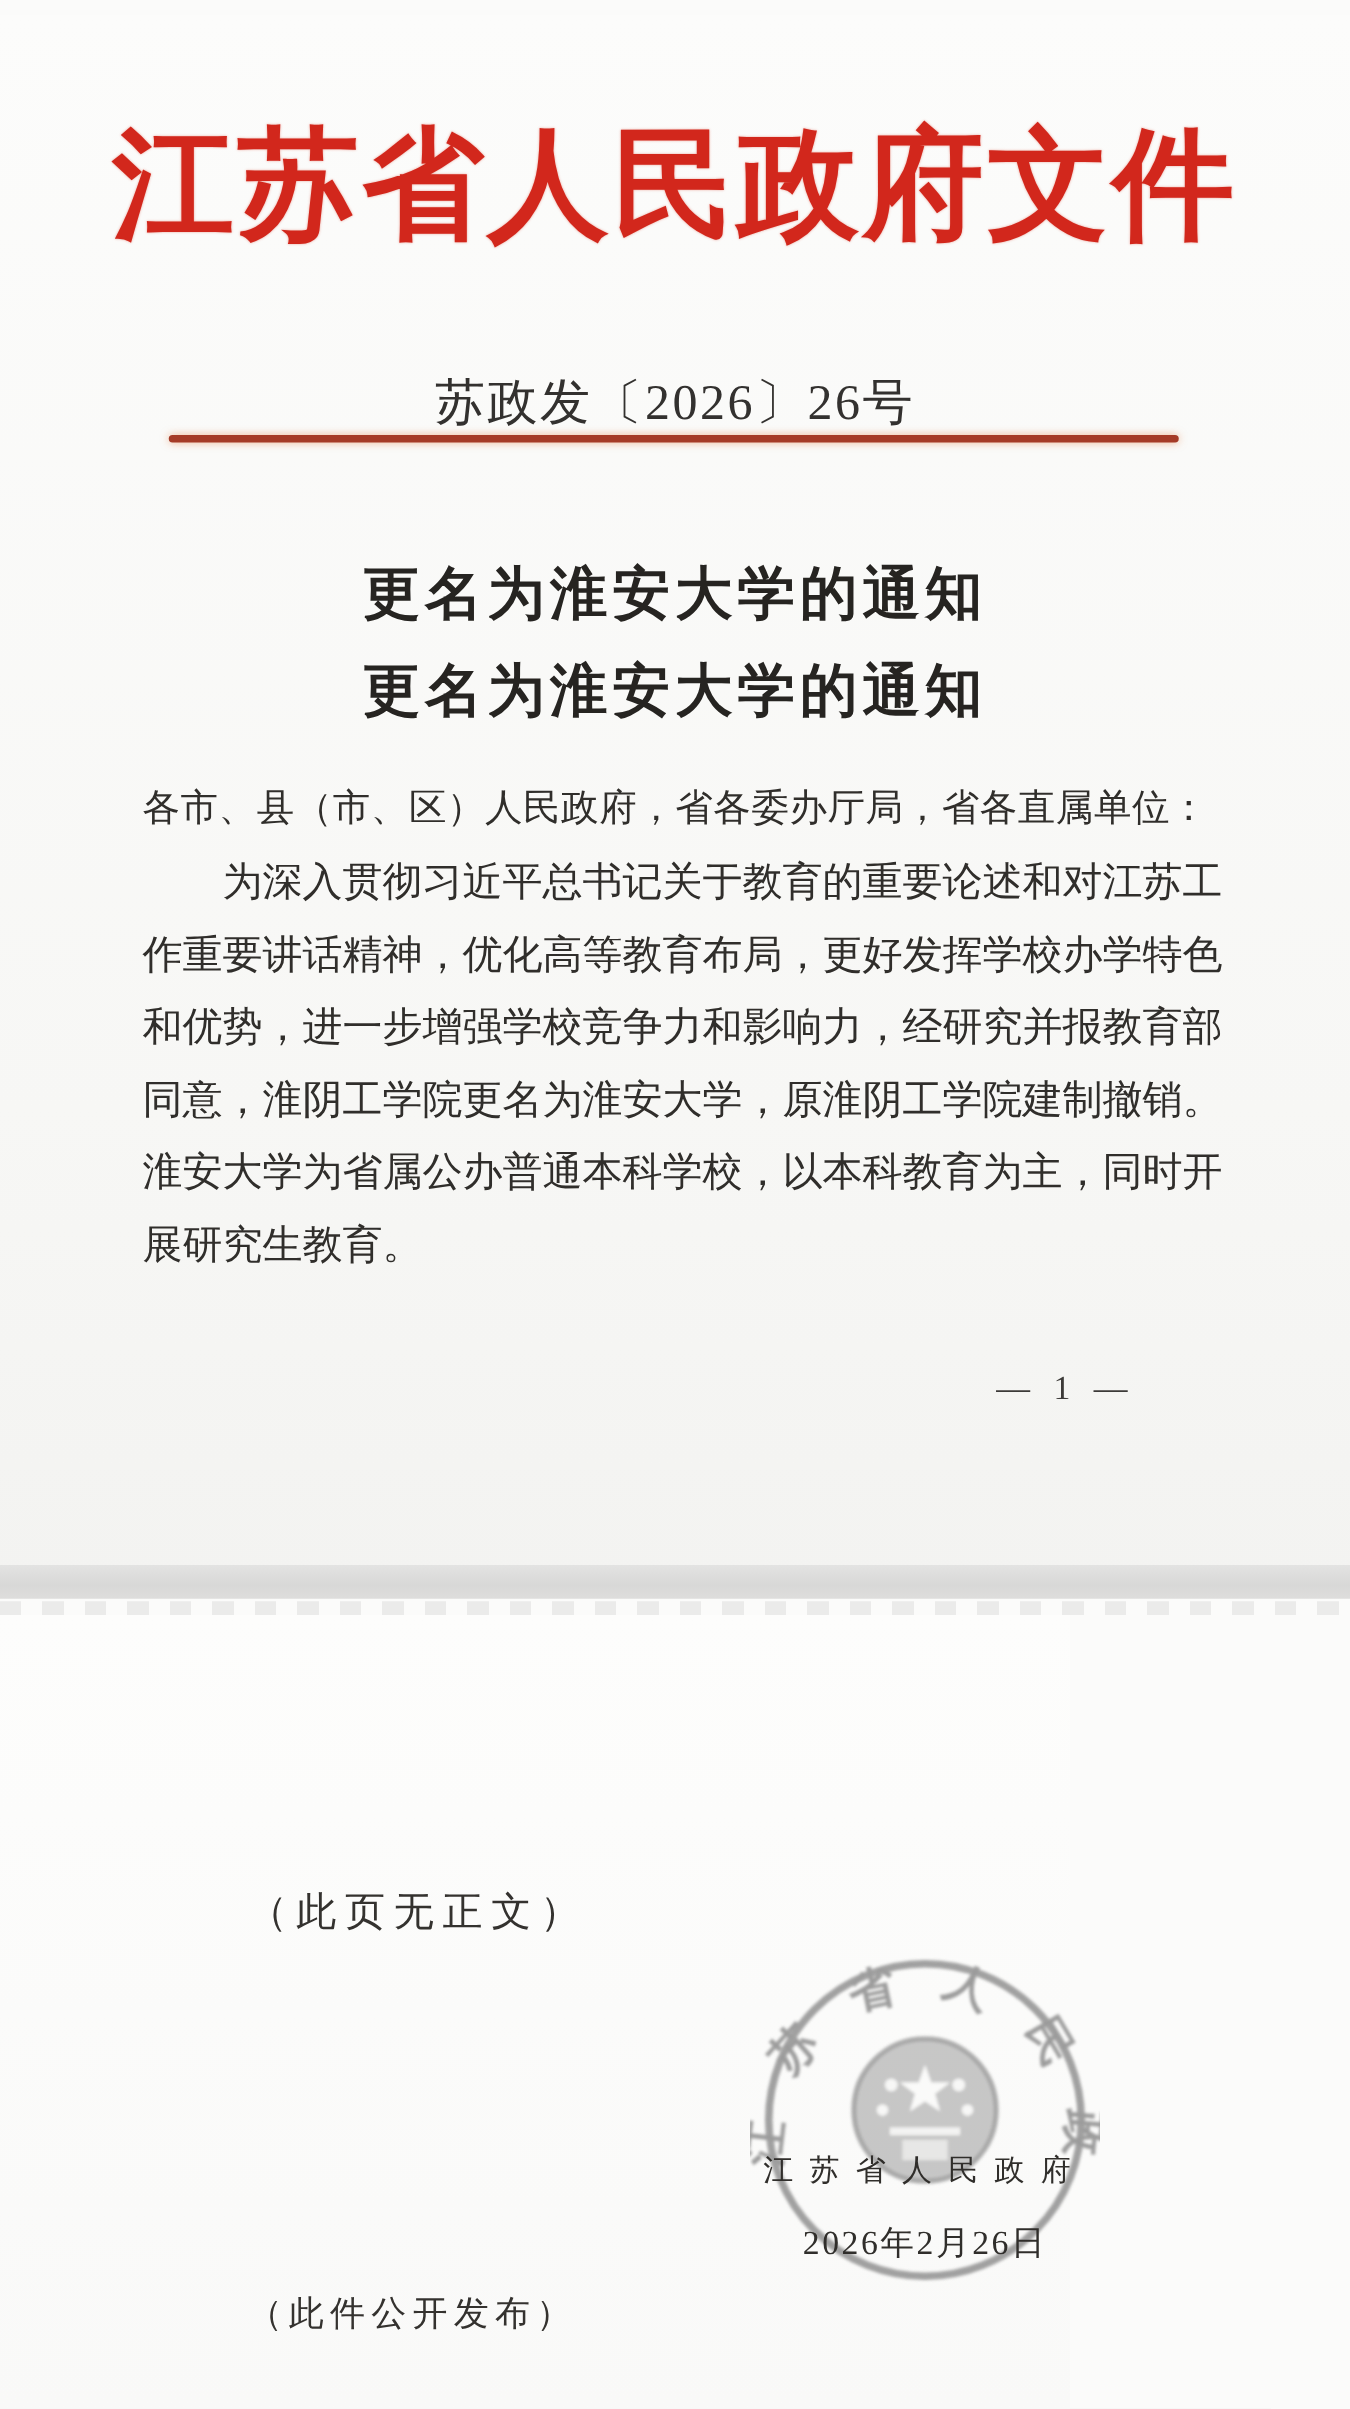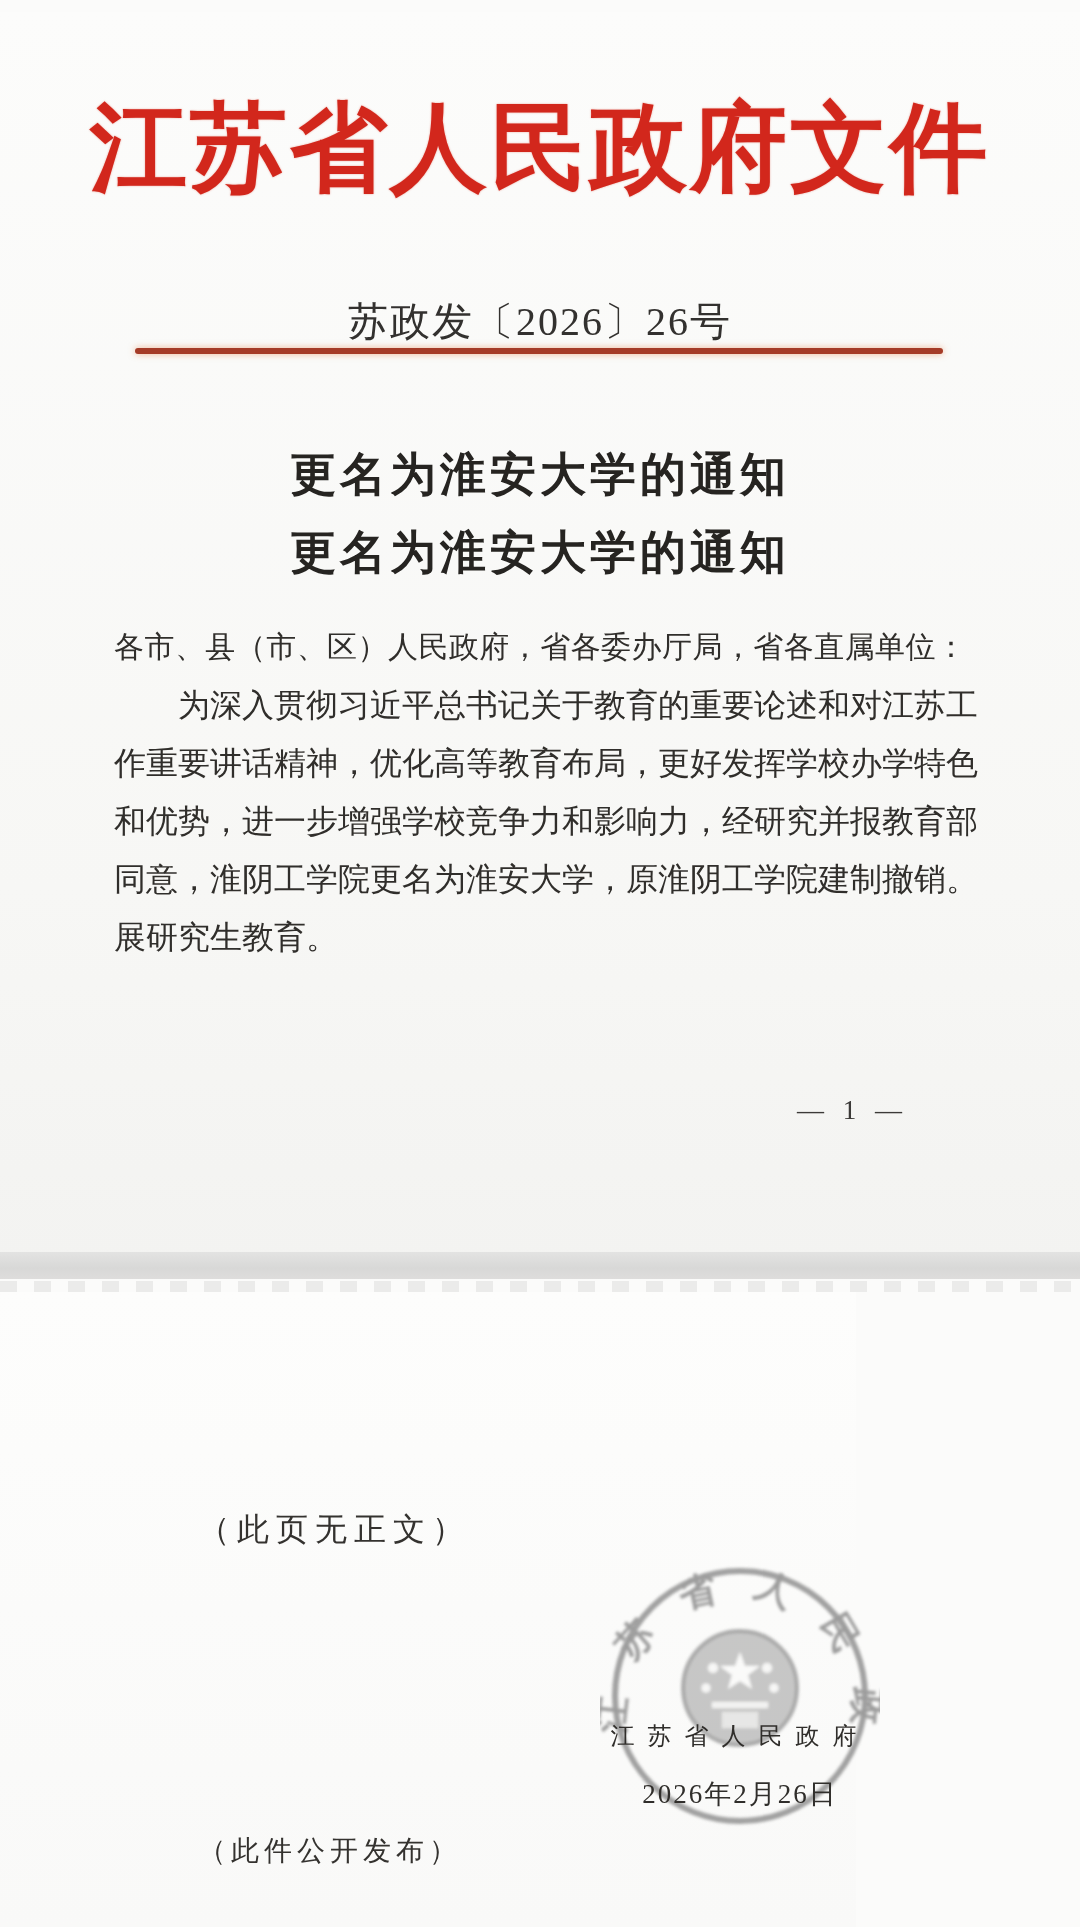--- a/index.html
+++ b/index.html
@@ -148,20 +148,21 @@
       <div>更名为淮安大学的通知</div>
       <div>更名为淮安大学的通知</div>
     </div>
 
     <div class="body-text">
       <div class="body-line salutation">各市、县（市、区）人民政府，省各委办厅局，省各直属单位：</div>
       <div class="body-line indent">为深入贯彻习近平总书记关于教育的重要论述和对江苏工</div>
       <div class="body-line">作重要讲话精神，优化高等教育布局，更好发挥学校办学特色</div>
       <div class="body-line">和优势，进一步增强学校竞争力和影响力，经研究并报教育部</div>
       <div class="body-line">同意，淮阴工学院更名为淮安大学，原淮阴工学院建制撤销。</div>
+      <div class="body-line">淮安大学为省属公办普通本科学校，以本科教育为主，同时开</div>
       <div class="body-line short">展研究生教育。</div>
     </div>
 
     <div class="page-number">— 1 —</div>
   </section>
 
   <div class="page-divider">
     <div class="perforation"></div>
   </div>
 

